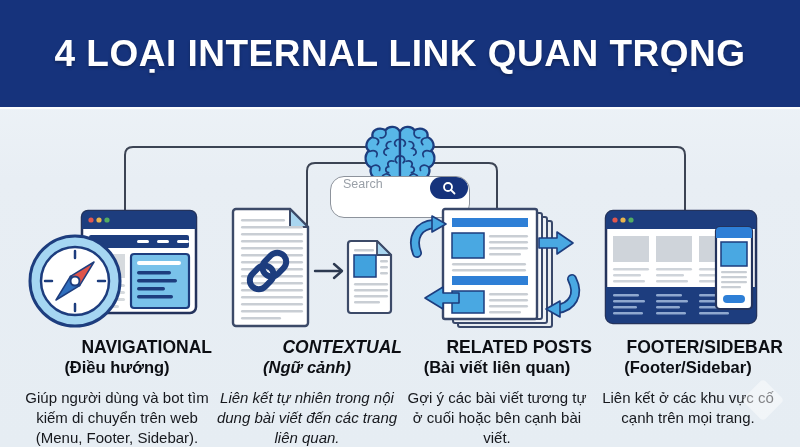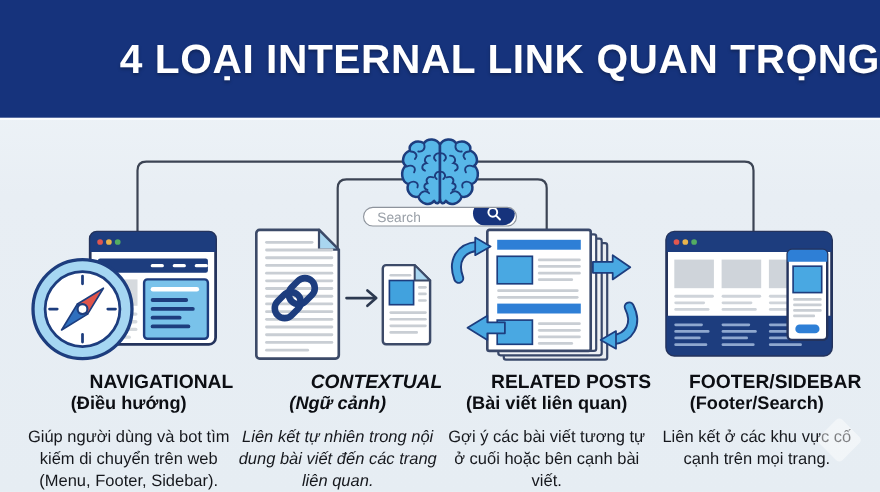--- a/index.html
+++ b/index.html
@@ -8,36 +8,36 @@
     font-family:"Liberation Sans","DejaVu Sans",sans-serif;
     background:#e9eff4;
     position:relative;
   }
   .stage{position:absolute;inset:0;width:800px;height:447px;
     background:linear-gradient(180deg,#f2f7fa 0%,#e8eef4 40%,#e6edf3 100%);}
   
   .header{
     position:absolute;top:0;left:0;width:800px;height:107px;
     background:#16337c;
-    display:flex;align-items:center;justify-content:flex-end;
+    display:flex;align-items:center;justify-content:center;
     box-shadow:0 2px 0 rgba(255,255,255,.8);
   }
   .header h1{
     margin:0;color:#ffffff;font-size:37px;font-weight:700;
     letter-spacing:.5px;text-shadow:0 2px 3px rgba(0,0,0,.28);
     white-space:nowrap;
   }
   
   .connectors{position:absolute;top:0;left:0;width:800px;height:447px;pointer-events:none;}
   
   .brain{position:absolute;left:362px;top:120px;width:76px;height:78px;}
   .searchbar{
-    position:absolute;left:330px;top:188px;width:140px;height:18px;
+    position:absolute;left:330px;top:176px;width:140px;height:42px;
     background:#ffffff;border:1.6px solid #8d939c;border-radius:14px;
-    display:flex;align-items:flex-end;box-sizing:border-box;overflow:hidden;
+    display:flex;align-items:flex-start;box-sizing:border-box;overflow:hidden;
   }
   .searchbar input{
     flex:1;border:none;outline:none;background:transparent;
     font-family:"Liberation Sans",sans-serif;font-size:12.5px;color:#3a3f46;
     padding:0 0 0 12px;min-width:0;
   }
   .searchbar input::placeholder{color:#9aa0a8;}
   .search-btn{
     width:38px;height:22px;margin-right:1px;border:none;border-radius:11px;
     background:#16337c;display:flex;align-items:center;justify-content:center;
@@ -267,18 +267,18 @@
       <rect x="125" y="37" width="26" height="24" fill="#49a8e2" stroke="#1d3d7e" stroke-width="1.5"></rect>
       <g fill="#c9ced4">
         <rect x="125" y="66" width="26" height="2.3" rx="1.1"></rect>
           <rect x="125" y="71" width="26" height="2.3" rx="1.1"></rect>
         <rect x="125" y="76" width="26" height="2.3" rx="1.1"></rect>
           <rect x="125" y="81" width="20" height="2.3" rx="1.1"></rect>
       </g>
       <rect x="127" y="90" width="22" height="8" rx="4" fill="#2e7fd6"></rect>
     </svg>
     <h2>FOOTER/SIDEBAR</h2>
-    <h3>(Footer/Search)</h3>
+    <h3>(Footer/Sidebar)</h3>
     <p>Liên kết ở các khu vực cố cạnh trên mọi trang.</p>
   </div>
 
   <div class="watermark"></div>
 </div>
 
 </body></html>

